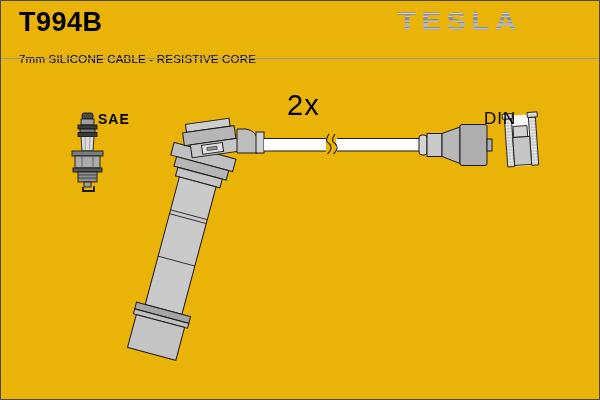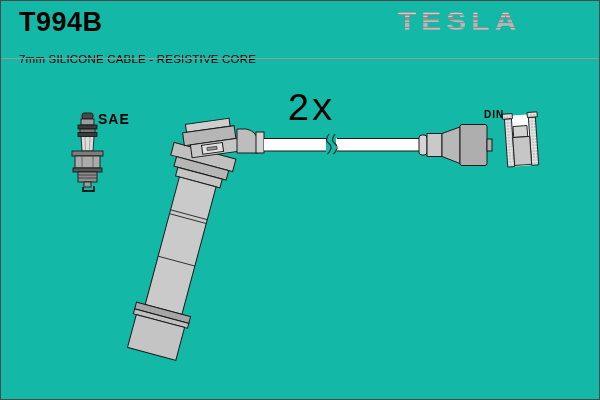--- a/index.html
+++ b/index.html
@@ -1,17 +1,17 @@
 <!DOCTYPE html>
 <html><head>
 <meta charset="utf-8">
 <style>
   html,body{margin:0;padding:0;background:#fff;}
   #page{
-    position:relative;width:598px;height:398px;background:#14b8a6;
+    position:relative;width:598px;height:398px;background:#eab308;
     border:1px solid #4a4a4a;overflow:hidden;
     font-family:"Liberation Sans",sans-serif;color:#000;
   }
   
   .part-number{
     position:absolute;left:18px;top:6px;
     font-size:27px;font-weight:bold;letter-spacing:0.5px;
   }
   .subtitle{
     position:absolute;left:18px;top:52px;
@@ -29,22 +29,22 @@
       -webkit-background-clip:text;background-clip:text;
       color:transparent;-webkit-text-fill-color:transparent;
     }
   }
   .divider{
     position:absolute;left:0;right:0;top:57px;height:1px;background:#9a9a9a;
   }
   
   .lbl{position:absolute;line-height:1;}
   .lbl-sae{left:97px;top:111px;font-size:14px;font-weight:bold;letter-spacing:1px;text-align:right;}
-  .lbl-qty{left:286px;top:90px;font-size:38px;font-weight:500;letter-spacing:1px;font-family:Liberation Mono, monospace;}
-  .lbl-din{left:483px;top:109px;font-size:10px;font-weight:bold;letter-spacing:1px;}
+  .lbl-qty{left:286px;top:90px;font-size:29px;font-weight:500;letter-spacing:1px;}
+  .lbl-din{left:483px;top:109px;font-size:17px;font-weight:normal;letter-spacing:1px;}
   
   .drawing{position:absolute;left:0;top:0;width:598px;height:398px;}
 </style>
 </head>
 <body>
 
 <div id="page">
 
   <div class="part-number">T994B</div>
   <div class="subtitle">7mm SILICONE CABLE - RESISTIVE CORE</div>

